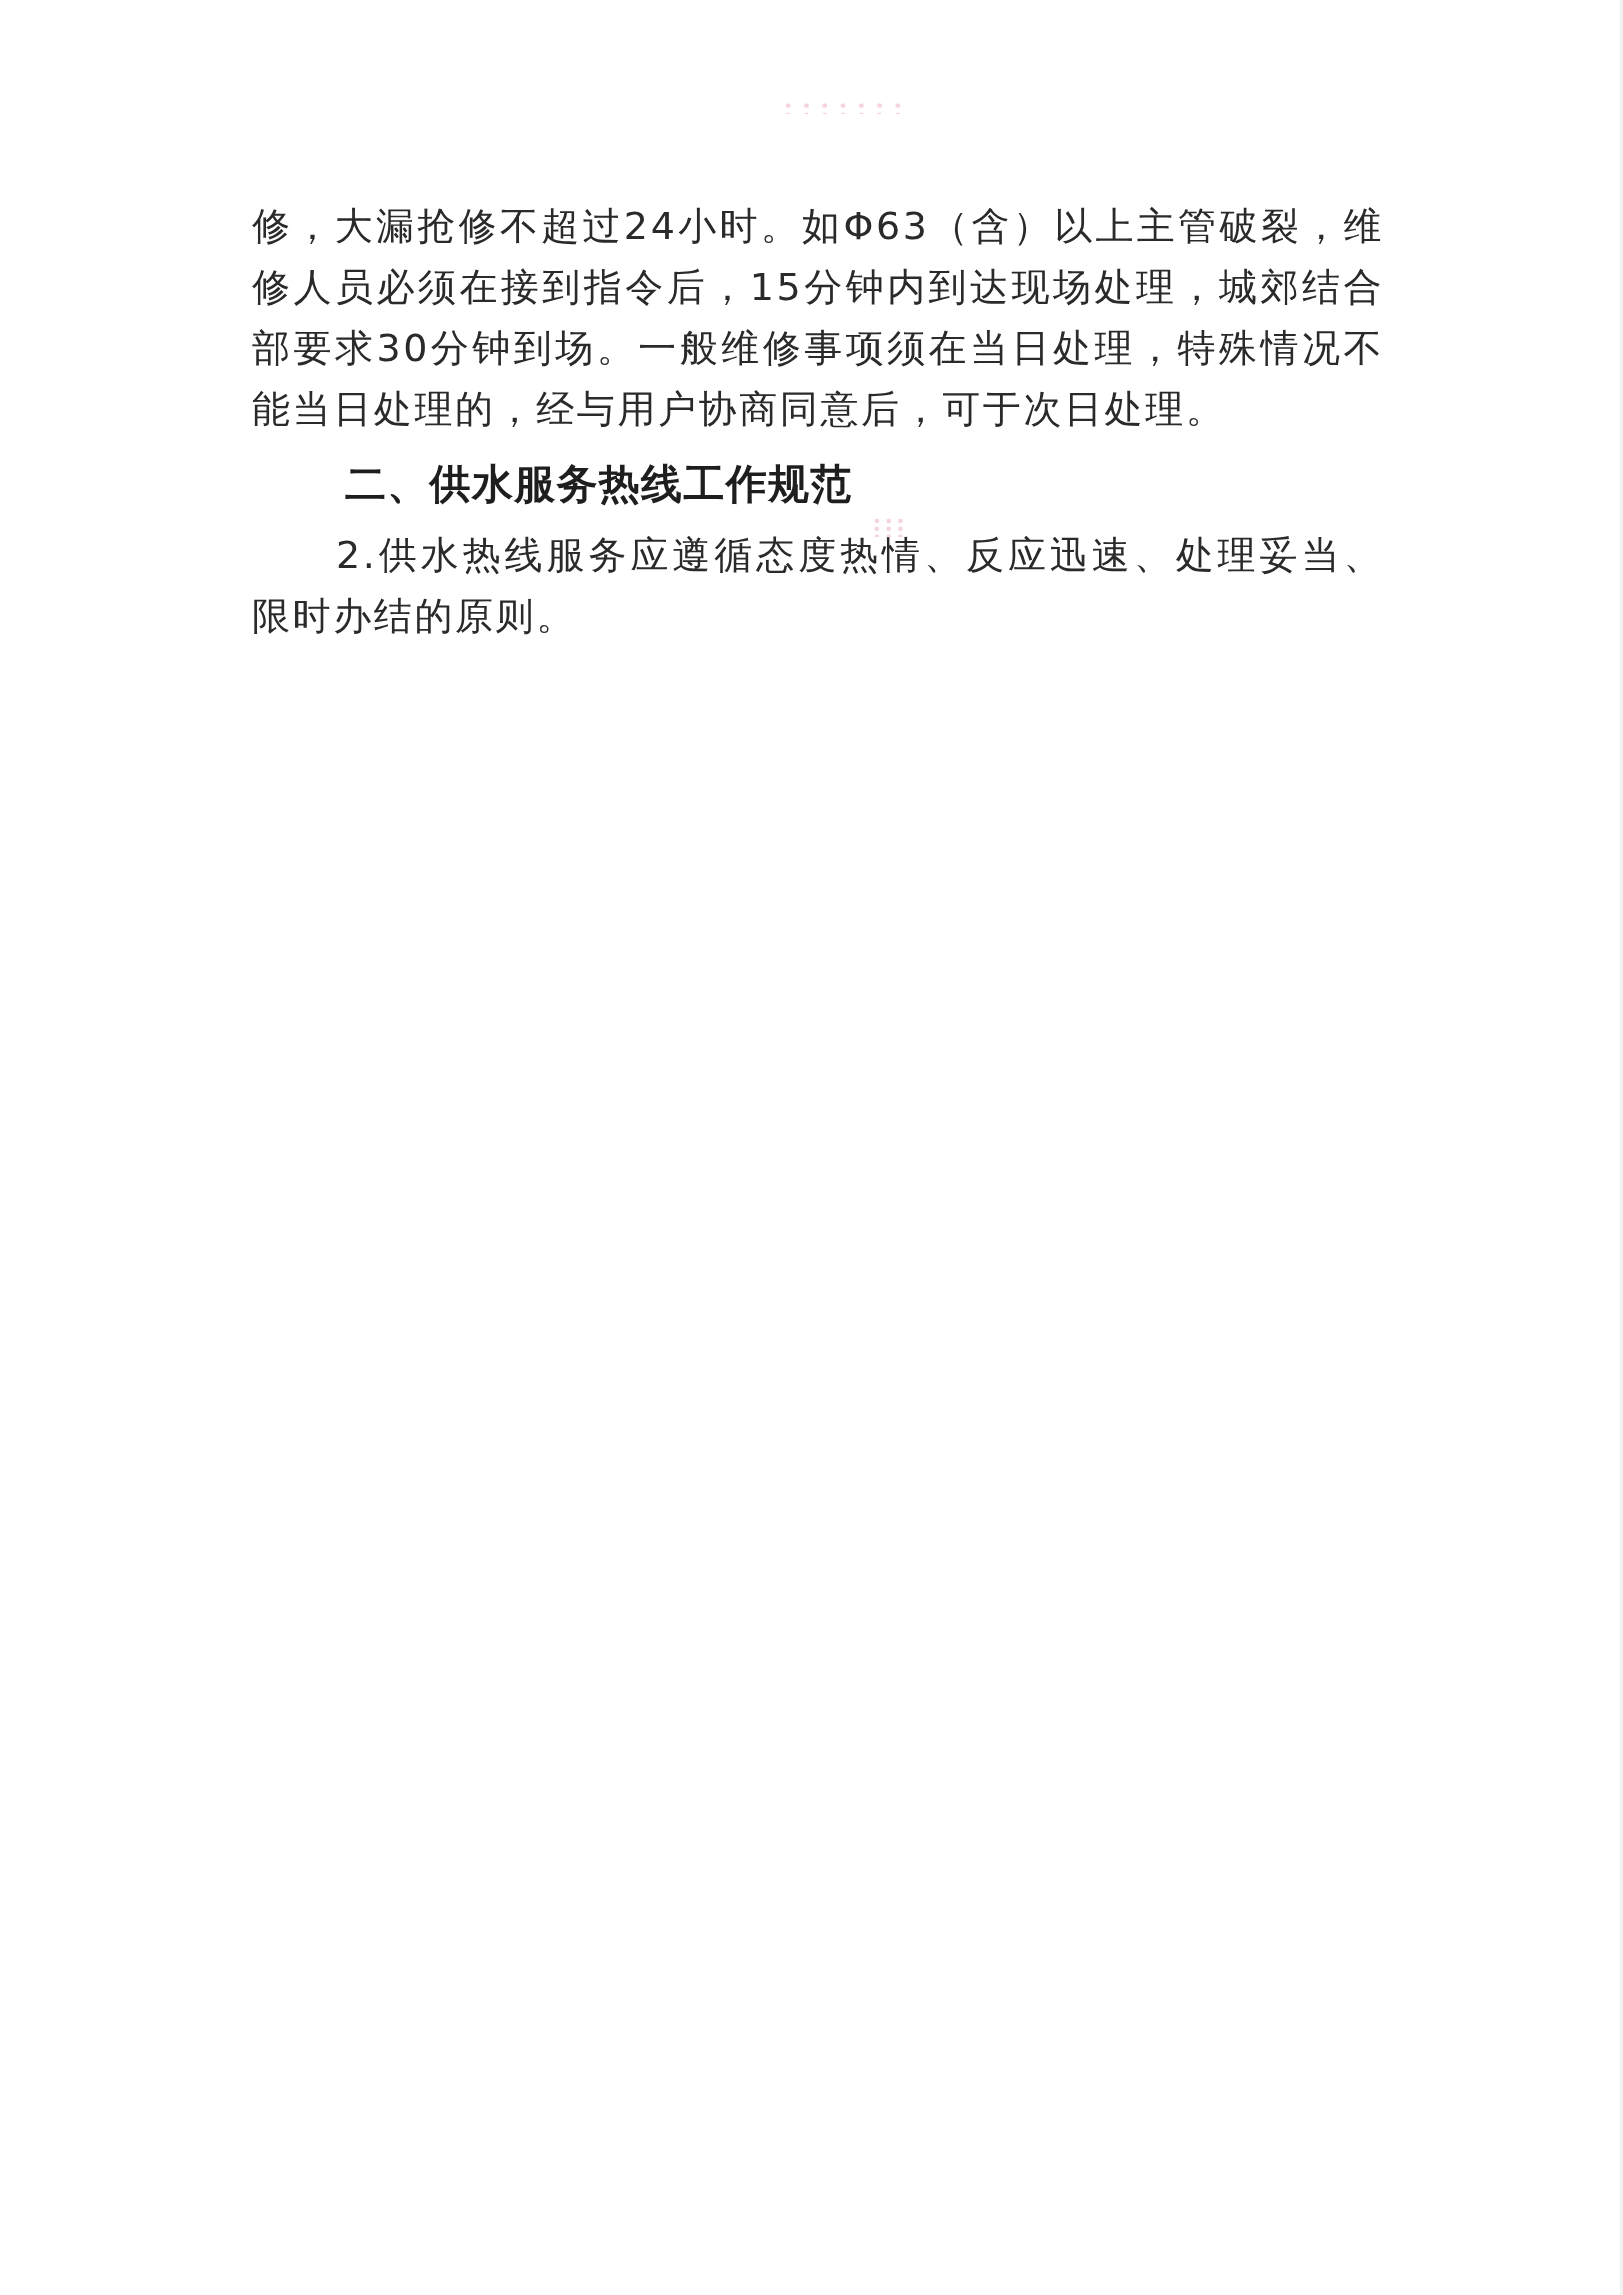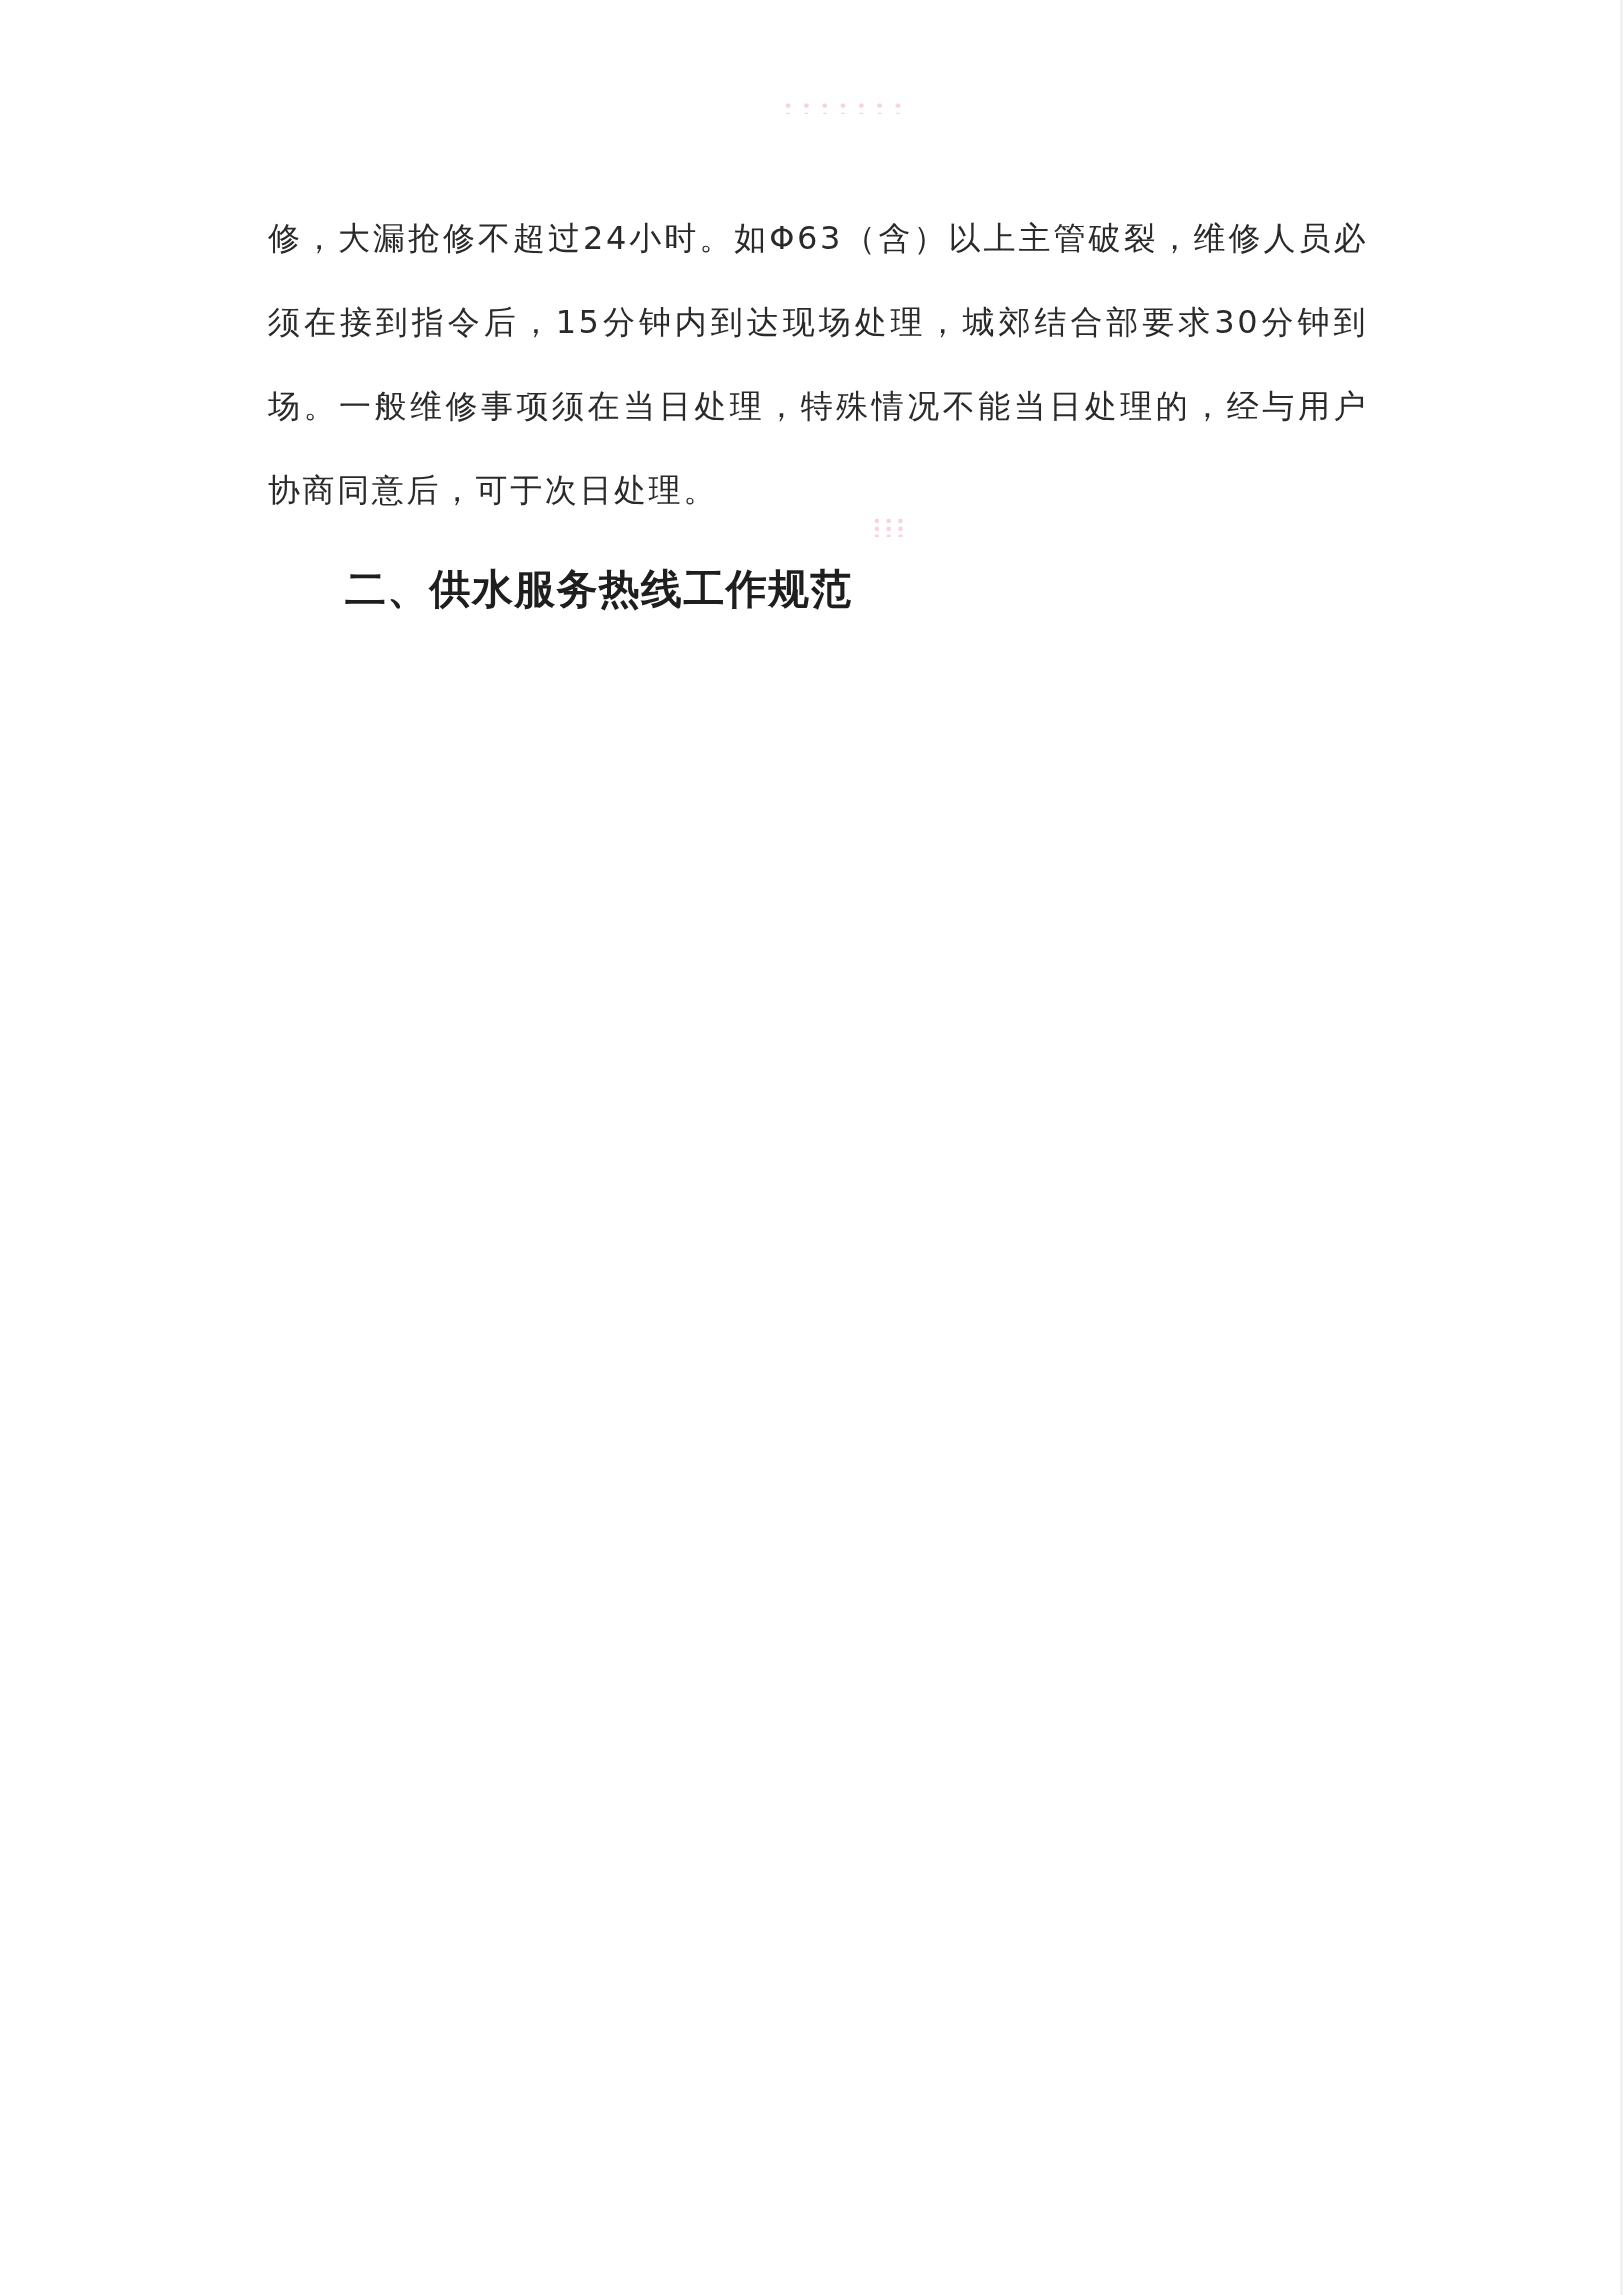--- a/index.html
+++ b/index.html
@@ -10,23 +10,23 @@
     overflow: hidden;
     font-family: "DejaVu Sans", sans-serif;
     color: #2a2a2a;
   }
   .page {
     position: absolute;
     left: 252px; top: 0;
     width: 1132px;
   }
   .para {
-    font-size: 32px;
-    line-height: 84px;
-    margin: 16px;
+    font-size: 38px;
+    line-height: 61px;
+    margin: 0;
     text-align: justify;
     text-justify: inter-character;
     letter-spacing: 2.6px;
   }
   .indent { text-indent: 84px; }
   .heading {
     font-family: "DejaVu Sans", sans-serif;
     font-weight: bold;
     font-size: 41px;
     line-height: 82px;
@@ -55,14 +55,15 @@
 </head>
 <body>
 
 <div class="stamp-trace"></div>
 <div class="stamp-trace2"></div>
 <div class="right-edge"></div>
 
 <div class="page">
   <p class="para" style="margin-top:196px;">修，大漏抢修不超过24小时。如Φ63（含）以上主管破裂，维修人员必须在接到指令后，15分钟内到达现场处理，城郊结合部要求30分钟到场。一般维修事项须在当日处理，特殊情况不能当日处理的，经与用户协商同意后，可于次日处理。</p>
   <p class="heading" style="margin-top:2.6px;">二、供水服务热线工作规范</p>
+  <p class="para indent">2.供水热线服务应遵循态度热情、反应迅速、处理妥当、限时办结的原则。</p>
 </div>
 
 
 </body></html>

